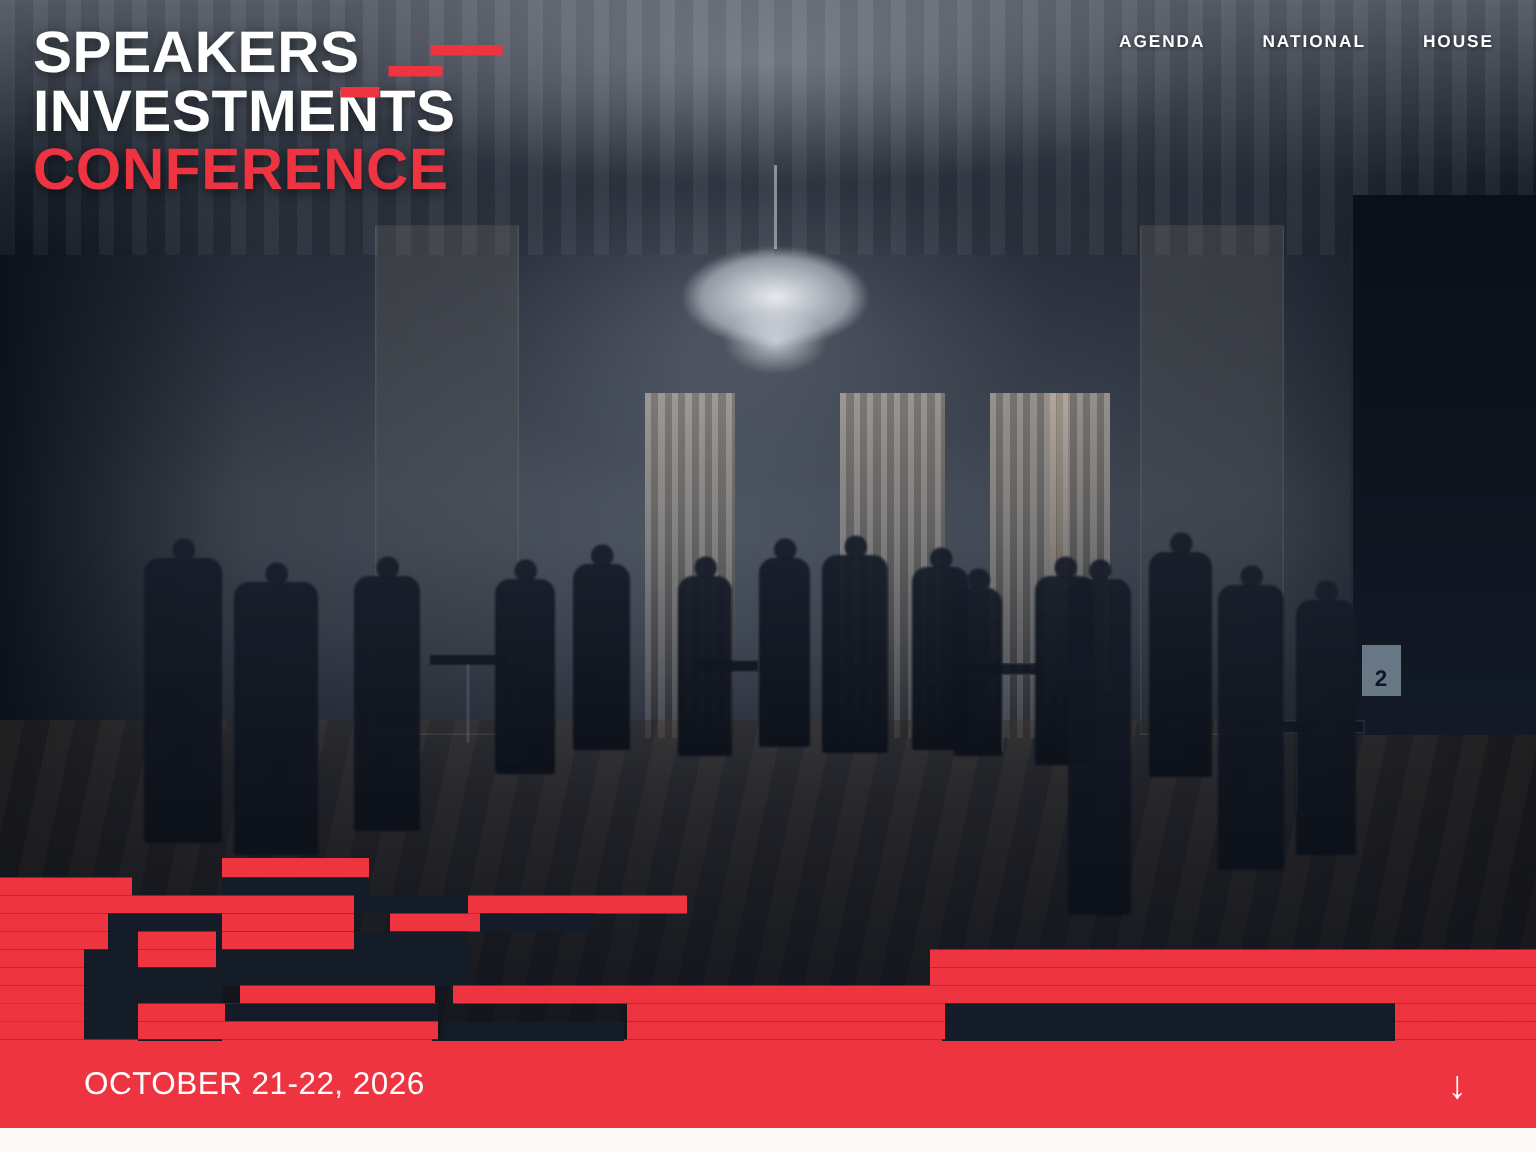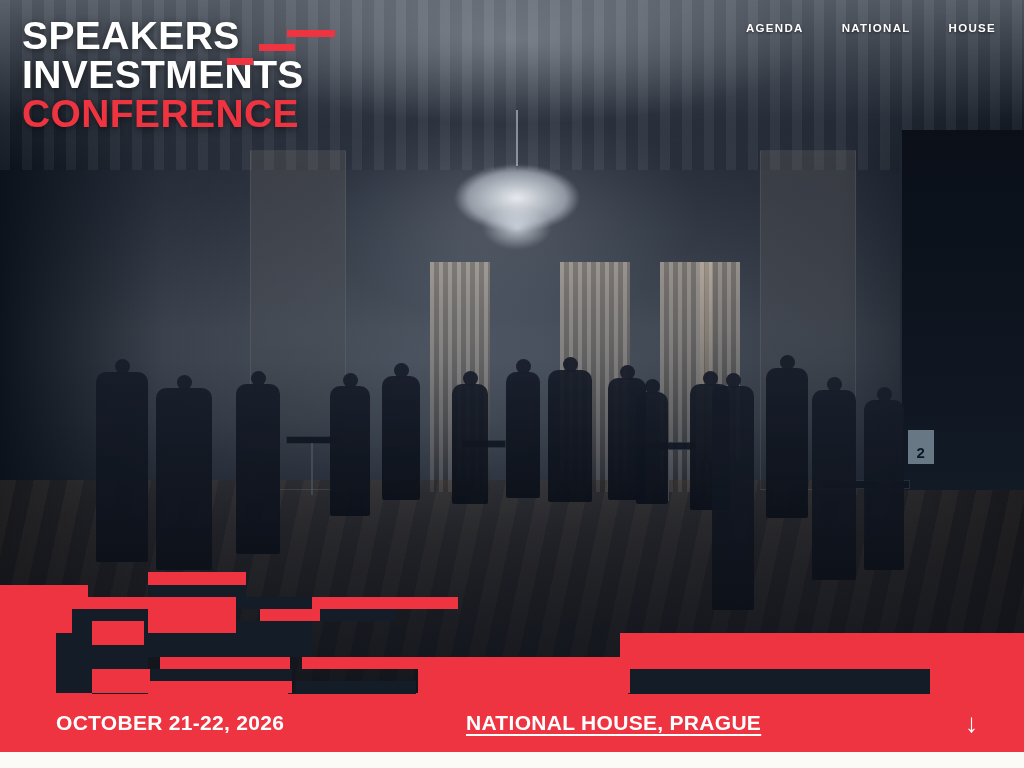--- a/index.html
+++ b/index.html
@@ -137,21 +137,21 @@
   #glitch b { position:absolute; display:block; background:#141c28; }
 
   
   #bottombar {
     position:absolute; left:0; top:694px; width:1024px; height:58px;
     background:#ee3341; z-index:30;
     display:flex; align-items:center;
   }
   #bar-date {
     position:absolute; left:56px;
-    color:#fff; font-size:21px; font-weight:700; letter-spacing:.3px;
+    color:#fff; font-size:21px; font-weight:400; letter-spacing:.3px;
   }
   #bar-venue {
     position:absolute; left:466px;
     color:#fff; font-size:21px; font-weight:700; letter-spacing:.3px;
     text-decoration:underline; text-underline-offset:4px;
   }
   #scroll-arrow {
     position:absolute; right:46px; color:#fff;
     font-size:26px; line-height:26px; font-weight:400;
   }
@@ -288,18 +288,17 @@
     <b style="left:92px;top:128px;width:56px;height:10px;"></b>
     <i style="left:148px;top:128px;width:140px;height:10px;"></i>
     <b style="left:288px;top:128px;width:128px;height:10px;"></b>
     <i style="left:416px;top:128px;width:212px;height:10px;"></i>
     <b style="left:628px;top:128px;width:302px;height:10px;"></b>
     <i style="left:930px;top:128px;width:94px;height:10px;"></i>
   </div>
 
   <div id="bottombar">
     <span id="bar-date">OCTOBER 21-22, 2026</span>
-    <a id="bar-venue" href="#">NATIONAL HOUSE, PRAGUE</a>
     <span id="scroll-arrow">↓</span>
   </div>
   <div id="footstrip"></div>
 
 </div>
 
 </body></html>

